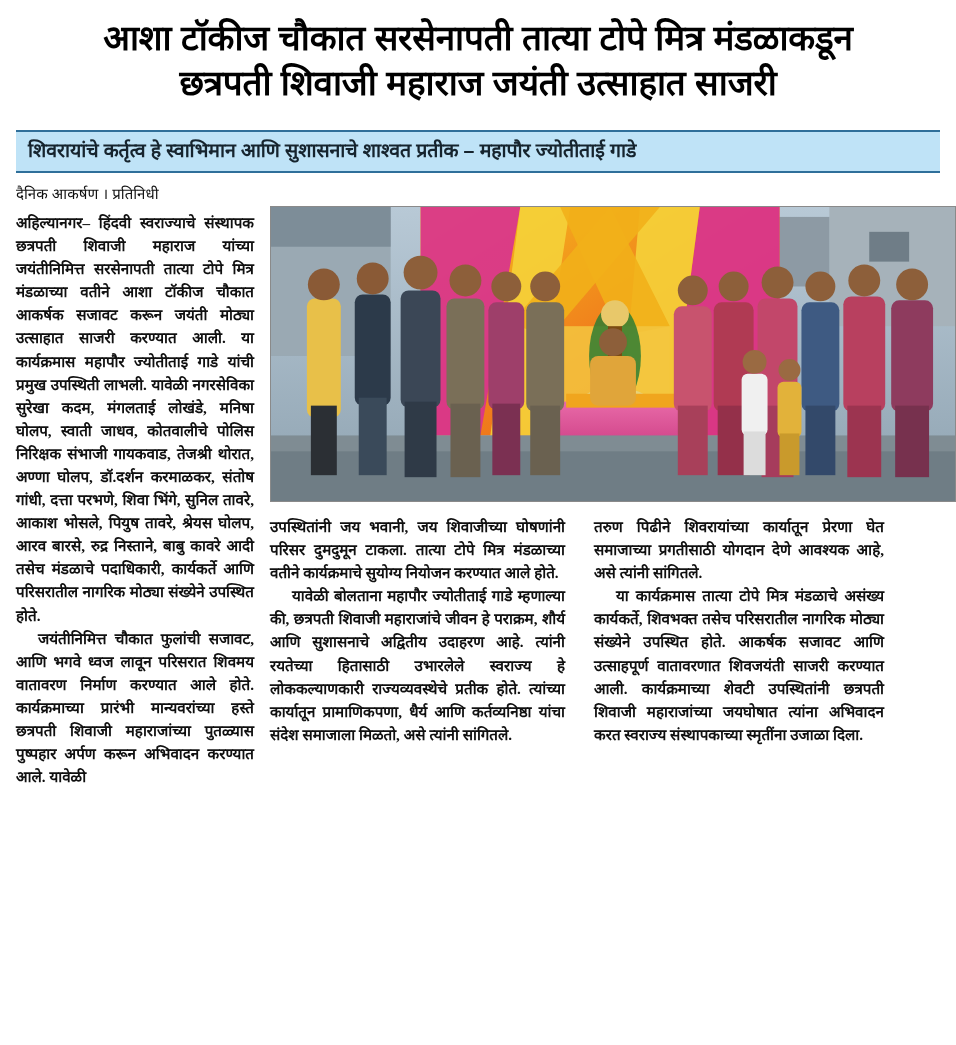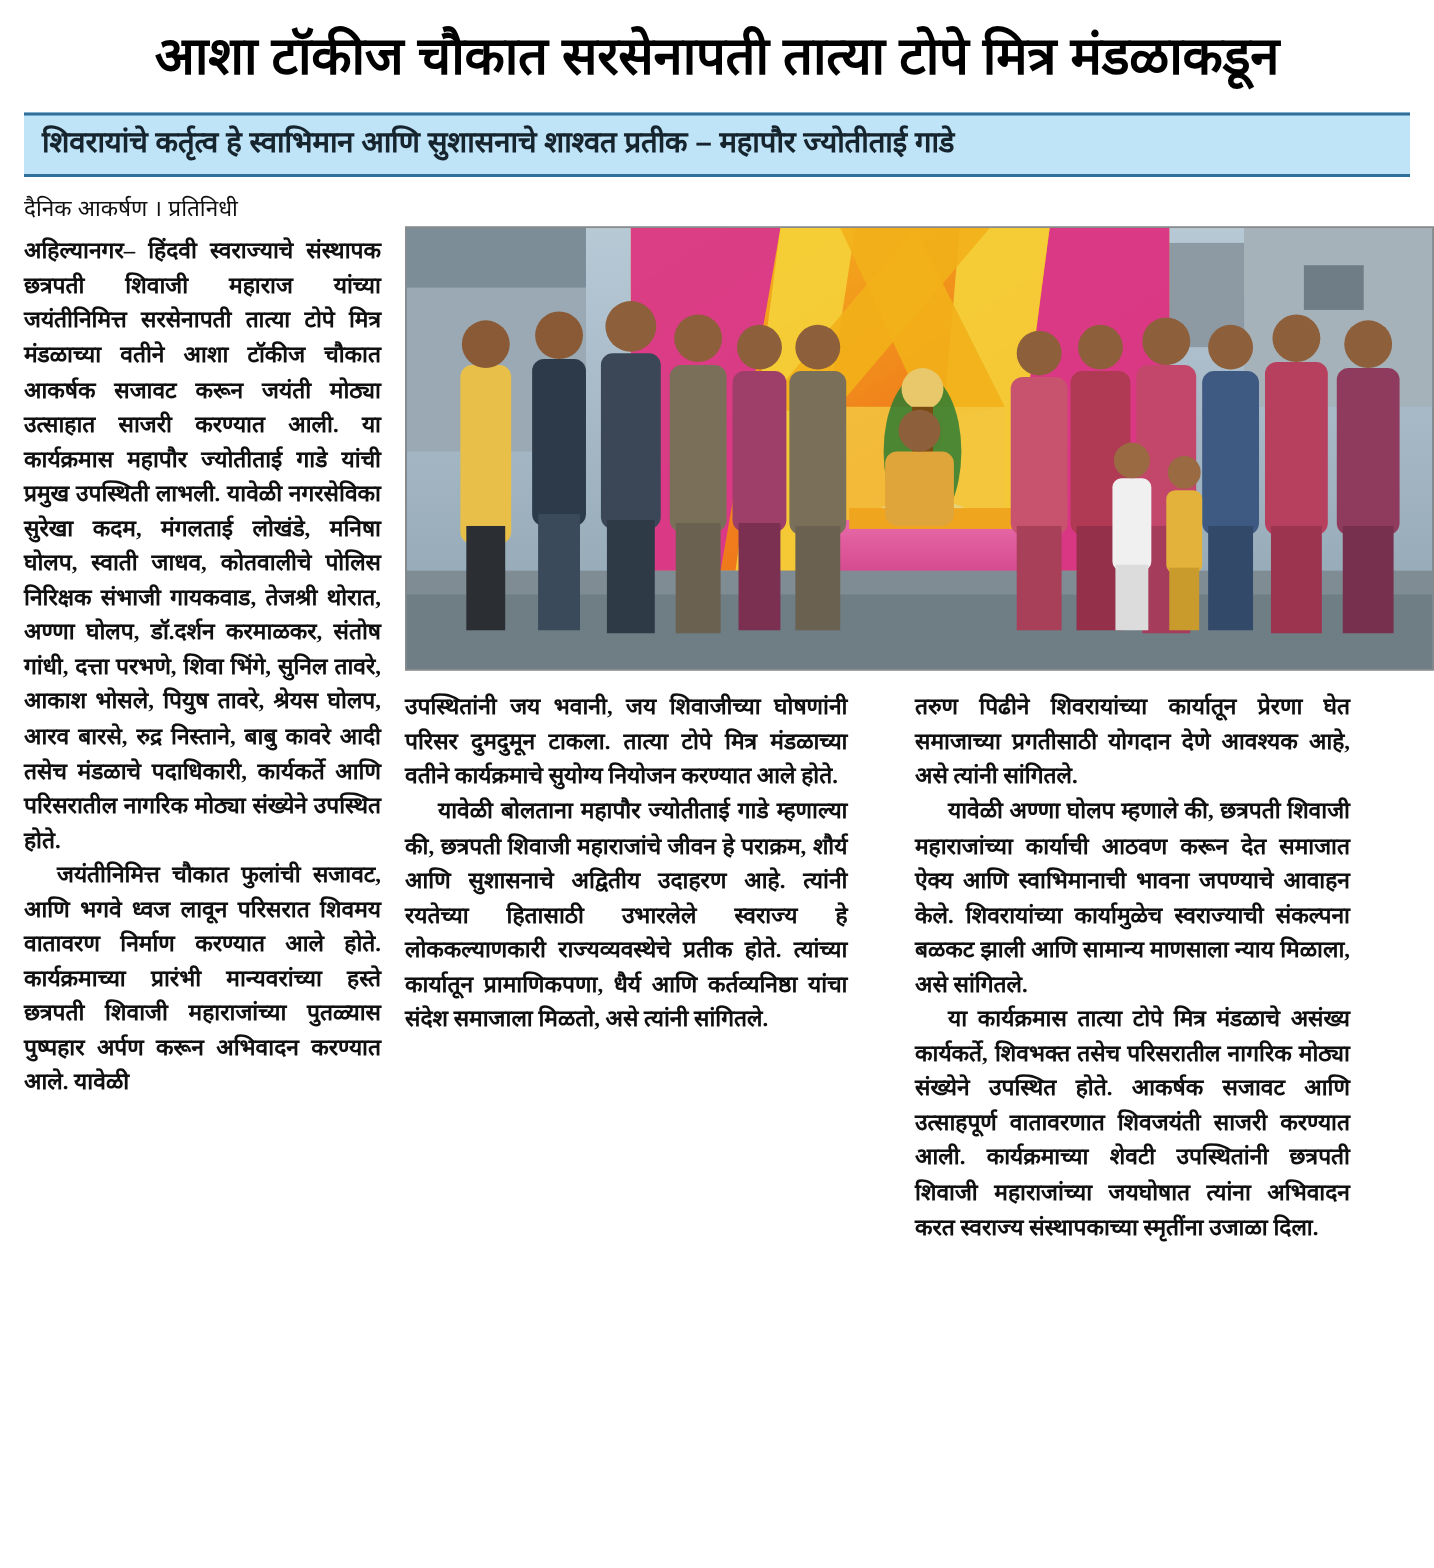--- a/index.html
+++ b/index.html
@@ -30,21 +30,21 @@
     font-size: 35px;
     line-height: 1.28;
     color: #000000;
     letter-spacing: -0.2px;
     padding: 2px 4px 0 4px;
   }
   .headline .line { display: block; }
 
   
   .subband {
-    margin-top: 14px;
+    margin-top: 24px;
     background: #bfe3f7;
     border-top: 2px solid #2f6f9a;
     border-bottom: 2px solid #2f6f9a;
     padding: 7px 12px 9px 12px;
   }
   .subband .subtext {
     font-weight: bold;
     font-size: 19.5px;
     line-height: 1.2;
     color: #16242e;
@@ -87,32 +87,33 @@
     line-height: 1.52;
     color: #101010;
     text-align: justify;
     font-weight: bold;
     font-family: Liberation Serif, serif;
   }
   .col p { margin: 0 0 0 0; text-indent: 22px; }
   .col p.noindent { text-indent: 0; }
   .col .lead { font-weight: bold; }
   .col2 { left: 254px; top: 304px; width: 295px; }
-  .col3 { left: 594px; top: 304px; width: 290px; }
+  .col3 { left: 578px; top: 304px; width: 290px; }
 
   
   .colA { left: 0px; top: 0px; width: 238px; }
 </style>
 </head>
 <body>
 
 <div class="page">
 
   <div class="headline">
     <span class="line">आशा टॉकीज चौकात सरसेनापती तात्या टोपे मित्र मंडळाकडून</span>
+    <span class="line">छत्रपती शिवाजी महाराज जयंती उत्साहात साजरी</span>
   </div>
 
   <div class="subband">
     <div class="subtext">शिवरायांचे कर्तृत्व हे स्वाभिमान आणि सुशासनाचे शाश्वत प्रतीक – महापौर ज्योतीताई गाडे</div>
   </div>
 
   <div class="byline">दैनिक आकर्षण । प्रतिनिधी</div>
 
   <div class="content">
 
@@ -257,18 +258,17 @@
       <p><span>जयंतीनिमित्त चौकात फुलांची सजावट, आणि भगवे ध्वज लावून परिसरात शिवमय वातावरण निर्माण करण्यात आले होते. कार्यक्रमाच्या प्रारंभी मान्यवरांच्या हस्ते छत्रपती शिवाजी महाराजांच्या पुतळ्यास पुष्पहार अर्पण करून अभिवादन करण्यात आले. यावेळी</span></p>
     </div>
 
     <div class="col col2">
       <p class="noindent"><span>उपस्थितांनी जय भवानी, जय शिवाजीच्या घोषणांनी परिसर दुमदुमून टाकला. तात्या टोपे मित्र मंडळाच्या वतीने कार्यक्रमाचे सुयोग्य नियोजन करण्यात आले होते.</span></p>
       <p><span>यावेळी बोलताना महापौर ज्योतीताई गाडे म्हणाल्या की, छत्रपती शिवाजी महाराजांचे जीवन हे पराक्रम, शौर्य आणि सुशासनाचे अद्वितीय उदाहरण आहे. त्यांनी रयतेच्या हितासाठी उभारलेले स्वराज्य हे लोककल्याणकारी राज्यव्यवस्थेचे प्रतीक होते. त्यांच्या कार्यातून प्रामाणिकपणा, धैर्य आणि कर्तव्यनिष्ठा यांचा संदेश समाजाला मिळतो, असे त्यांनी सांगितले.</span></p>
     </div>
 
     <div class="col col3">
       <p class="noindent"><span>तरुण पिढीने शिवरायांच्या कार्यातून प्रेरणा घेत समाजाच्या प्रगतीसाठी योगदान देणे आवश्यक आहे, असे त्यांनी सांगितले.</span></p>
-      <p><span>यावेळी अण्णा घोलप म्हणाले की, छत्रपती शिवाजी महाराजांच्या कार्याची आठवण करून देत समाजात ऐक्य आणि स्वाभिमानाची भावना जपण्याचे आवाहन केले. शिवरायांच्या कार्यामुळेच स्वराज्याची संकल्पना बळकट झाली आणि सामान्य माणसाला न्याय मिळाला, असे सांगितले.</span></p>
       <p><span>या कार्यक्रमास तात्या टोपे मित्र मंडळाचे असंख्य कार्यकर्ते, शिवभक्त तसेच परिसरातील नागरिक मोठ्या संख्येने उपस्थित होते. आकर्षक सजावट आणि उत्साहपूर्ण वातावरणात शिवजयंती साजरी करण्यात आली. कार्यक्रमाच्या शेवटी उपस्थितांनी छत्रपती शिवाजी महाराजांच्या जयघोषात त्यांना अभिवादन करत स्वराज्य संस्थापकाच्या स्मृतींना उजाळा दिला.</span></p>
     </div>
 
   </div>
 </div>
 
 </body></html>

